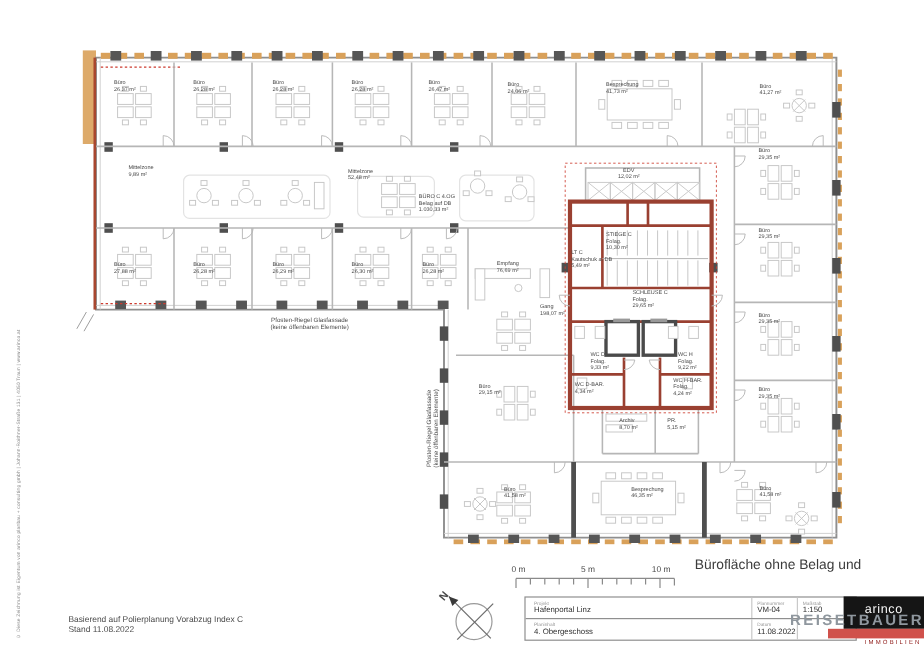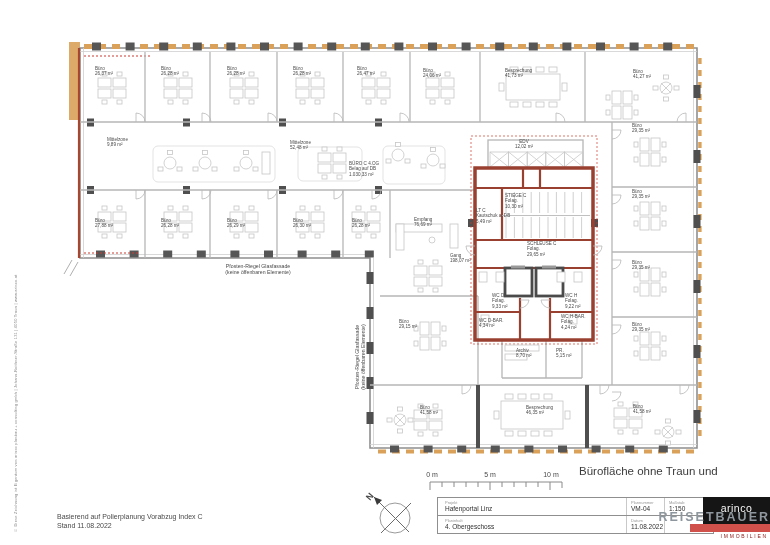--- a/index.html
+++ b/index.html
@@ -722,21 +722,21 @@
   </svg>
 
   <div class="copyright">© Diese Zeichnung ist Eigentum von arinco planbau + consulting gmbh | Johann-Roithner-Straße 131 | 4050 Traun | www.arinco.at</div>
 
   <div class="revnote">
     <div>Basierend auf Polierplanung Vorabzug Index C</div>
     <div>Stand 11.08.2022</div>
   </div>
 
   <div class="areanote">
-    <div>Bürofläche ohne Traun und</div>
+    <div>Bürofläche ohne Belag und</div>
   </div>
 
   <div class="titleblock">
     <div class="tb-row">
       <div class="tb-cell tb-c1">
         <div class="tb-label">Projekt</div>
         <div class="tb-value">Hafenportal Linz</div>
       </div>
       <div class="tb-cell tb-c2">
         <div class="tb-label">Plannummer</div>

